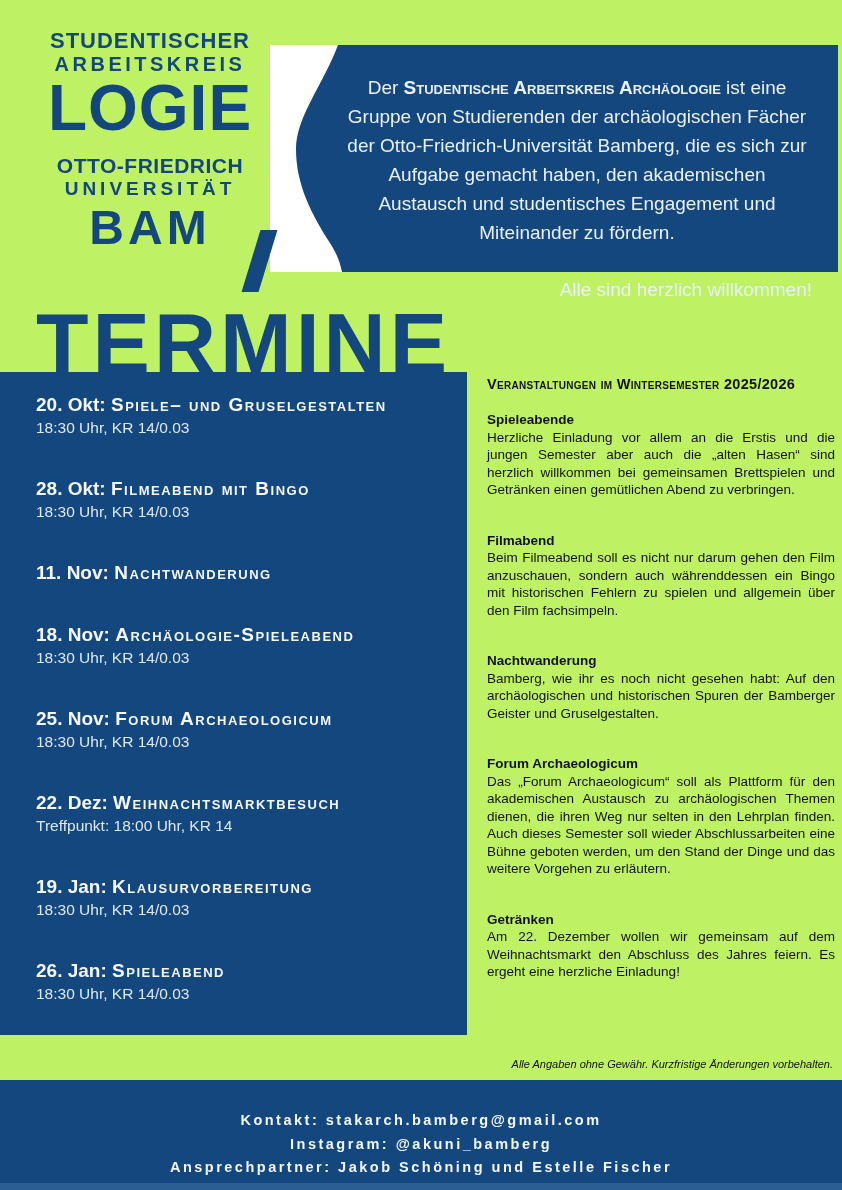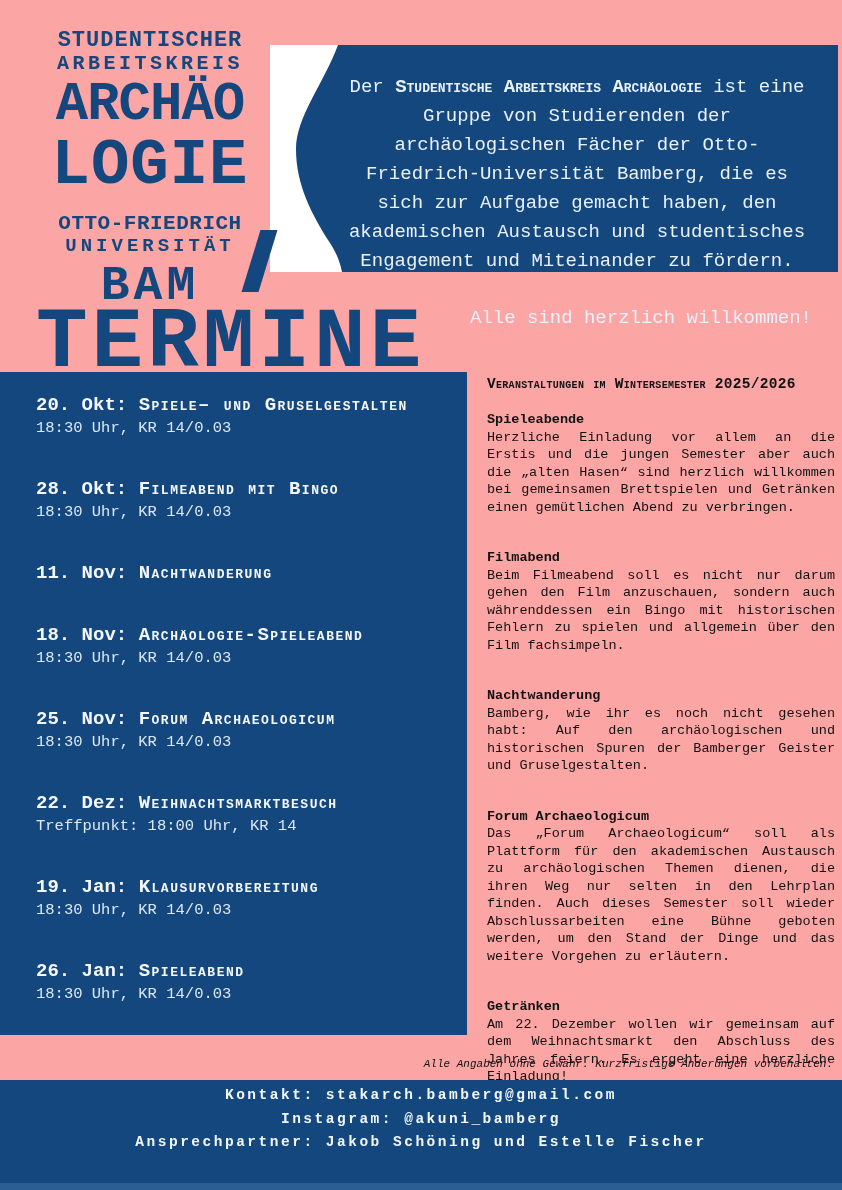--- a/index.html
+++ b/index.html
@@ -1,18 +1,18 @@
 <!DOCTYPE html>
 <html lang="de"><head>
 <meta charset="utf-8">
 <style>
   html,body{margin:0;padding:0;background:#ffffff;}
   .page{
     position:relative;width:842px;height:1190px;overflow:hidden;
-    background:#fca5a5;font-family:Liberation Mono, monospace;
+    background:#bef264;font-family:Liberation Sans, sans-serif;
     -webkit-font-smoothing:antialiased;
   }
   
   .logo{position:absolute;left:28px;top:30px;width:244px;text-align:center;
         color:#14477e;font-weight:800;line-height:1;}
   .logo .l1{font-size:22px;letter-spacing:1px;}
   .logo .l2{font-size:20px;letter-spacing:3.5px;margin-top:2px;}
   .logo .l3{font-size:54px;margin-top:4px;letter-spacing:-1px;}
   .logo .l4{font-size:64px;margin-top:2px;letter-spacing:1px;}
   .logo .l5{font-size:21px;margin-top:15px;letter-spacing:0.5px;}
@@ -45,33 +45,32 @@
                letter-spacing:0.3px;margin-bottom:19px;}
   .section{margin-bottom:33px;}
   .sec-title{font-size:13.5px;font-weight:700;line-height:17.5px;margin-top:16px;}
   .sec-body{font-size:13.5px;line-height:17.5px;text-align:justify;}
   
   .disclaimer{position:absolute;right:9px;top:1058px;font-size:11px;
               font-style:italic;color:#111;}
   
   .footer{position:absolute;left:0;top:1080px;width:842px;height:110px;
           background:#14477e;color:#f2f7fc;box-sizing:border-box;
-          padding-top:4px;text-align:center;border-bottom:7px solid #2b5e93;}
+          padding-top:29px;text-align:center;border-bottom:7px solid #2b5e93;}
   .footer div{font-size:14.5px;font-weight:700;letter-spacing:2.5px;
               line-height:23.5px;}
 </style>
 </head>
 <body>
 
 <div class="page">
 
   <div class="logo">
     <div class="l1">STUDENTISCHER</div>
     <div class="l2">ARBEITSKREIS</div>
-    <div class="l3">ARCHÄO</div>
     <div class="l4">LOGIE</div>
     <div class="l5">OTTO-FRIEDRICH</div>
     <div class="l6">UNIVERSITÄT</div>
     <div class="l7">BAM</div>
   </div>
 
   <div class="banner">
     <svg class="banner-cutout" viewBox="0 0 90 227" preserveAspectRatio="none">
       <path d="M0,0 L68,0 C54,38 26,72 26,104 C26,140 42,170 60,198 C67,209 70,217 72,227 L0,227 Z" fill="#ffffff"></path>
     </svg>

